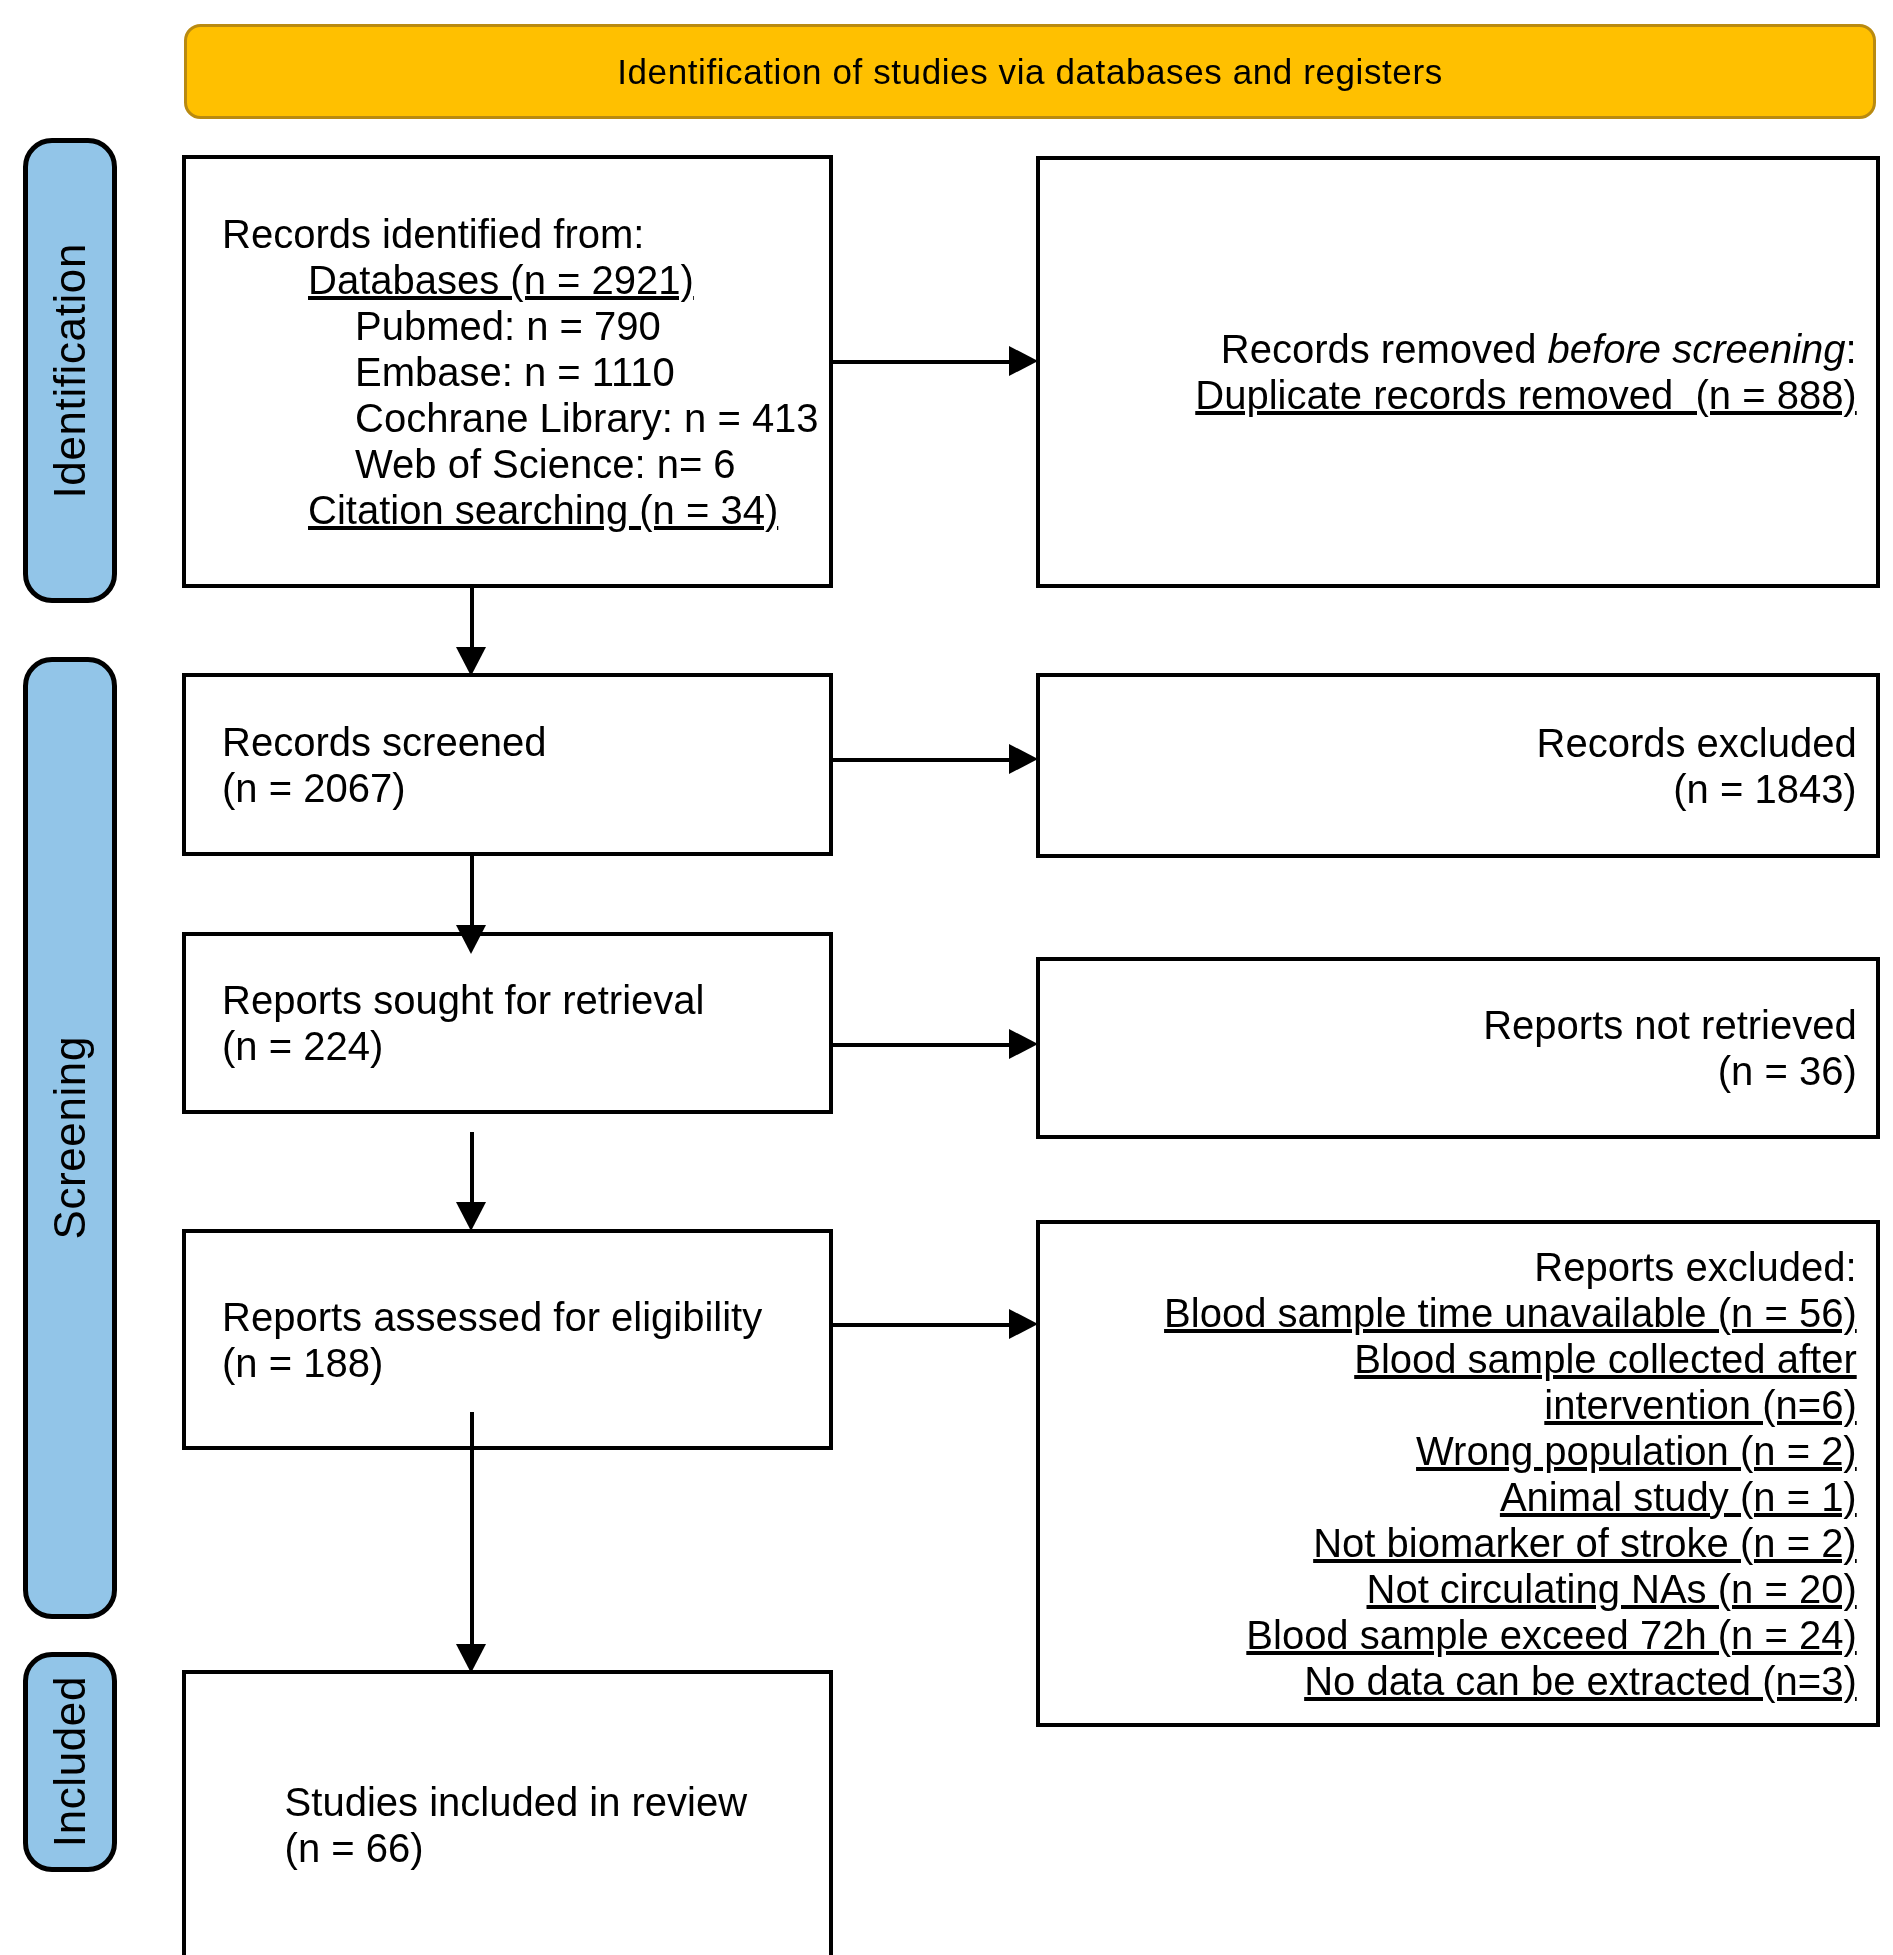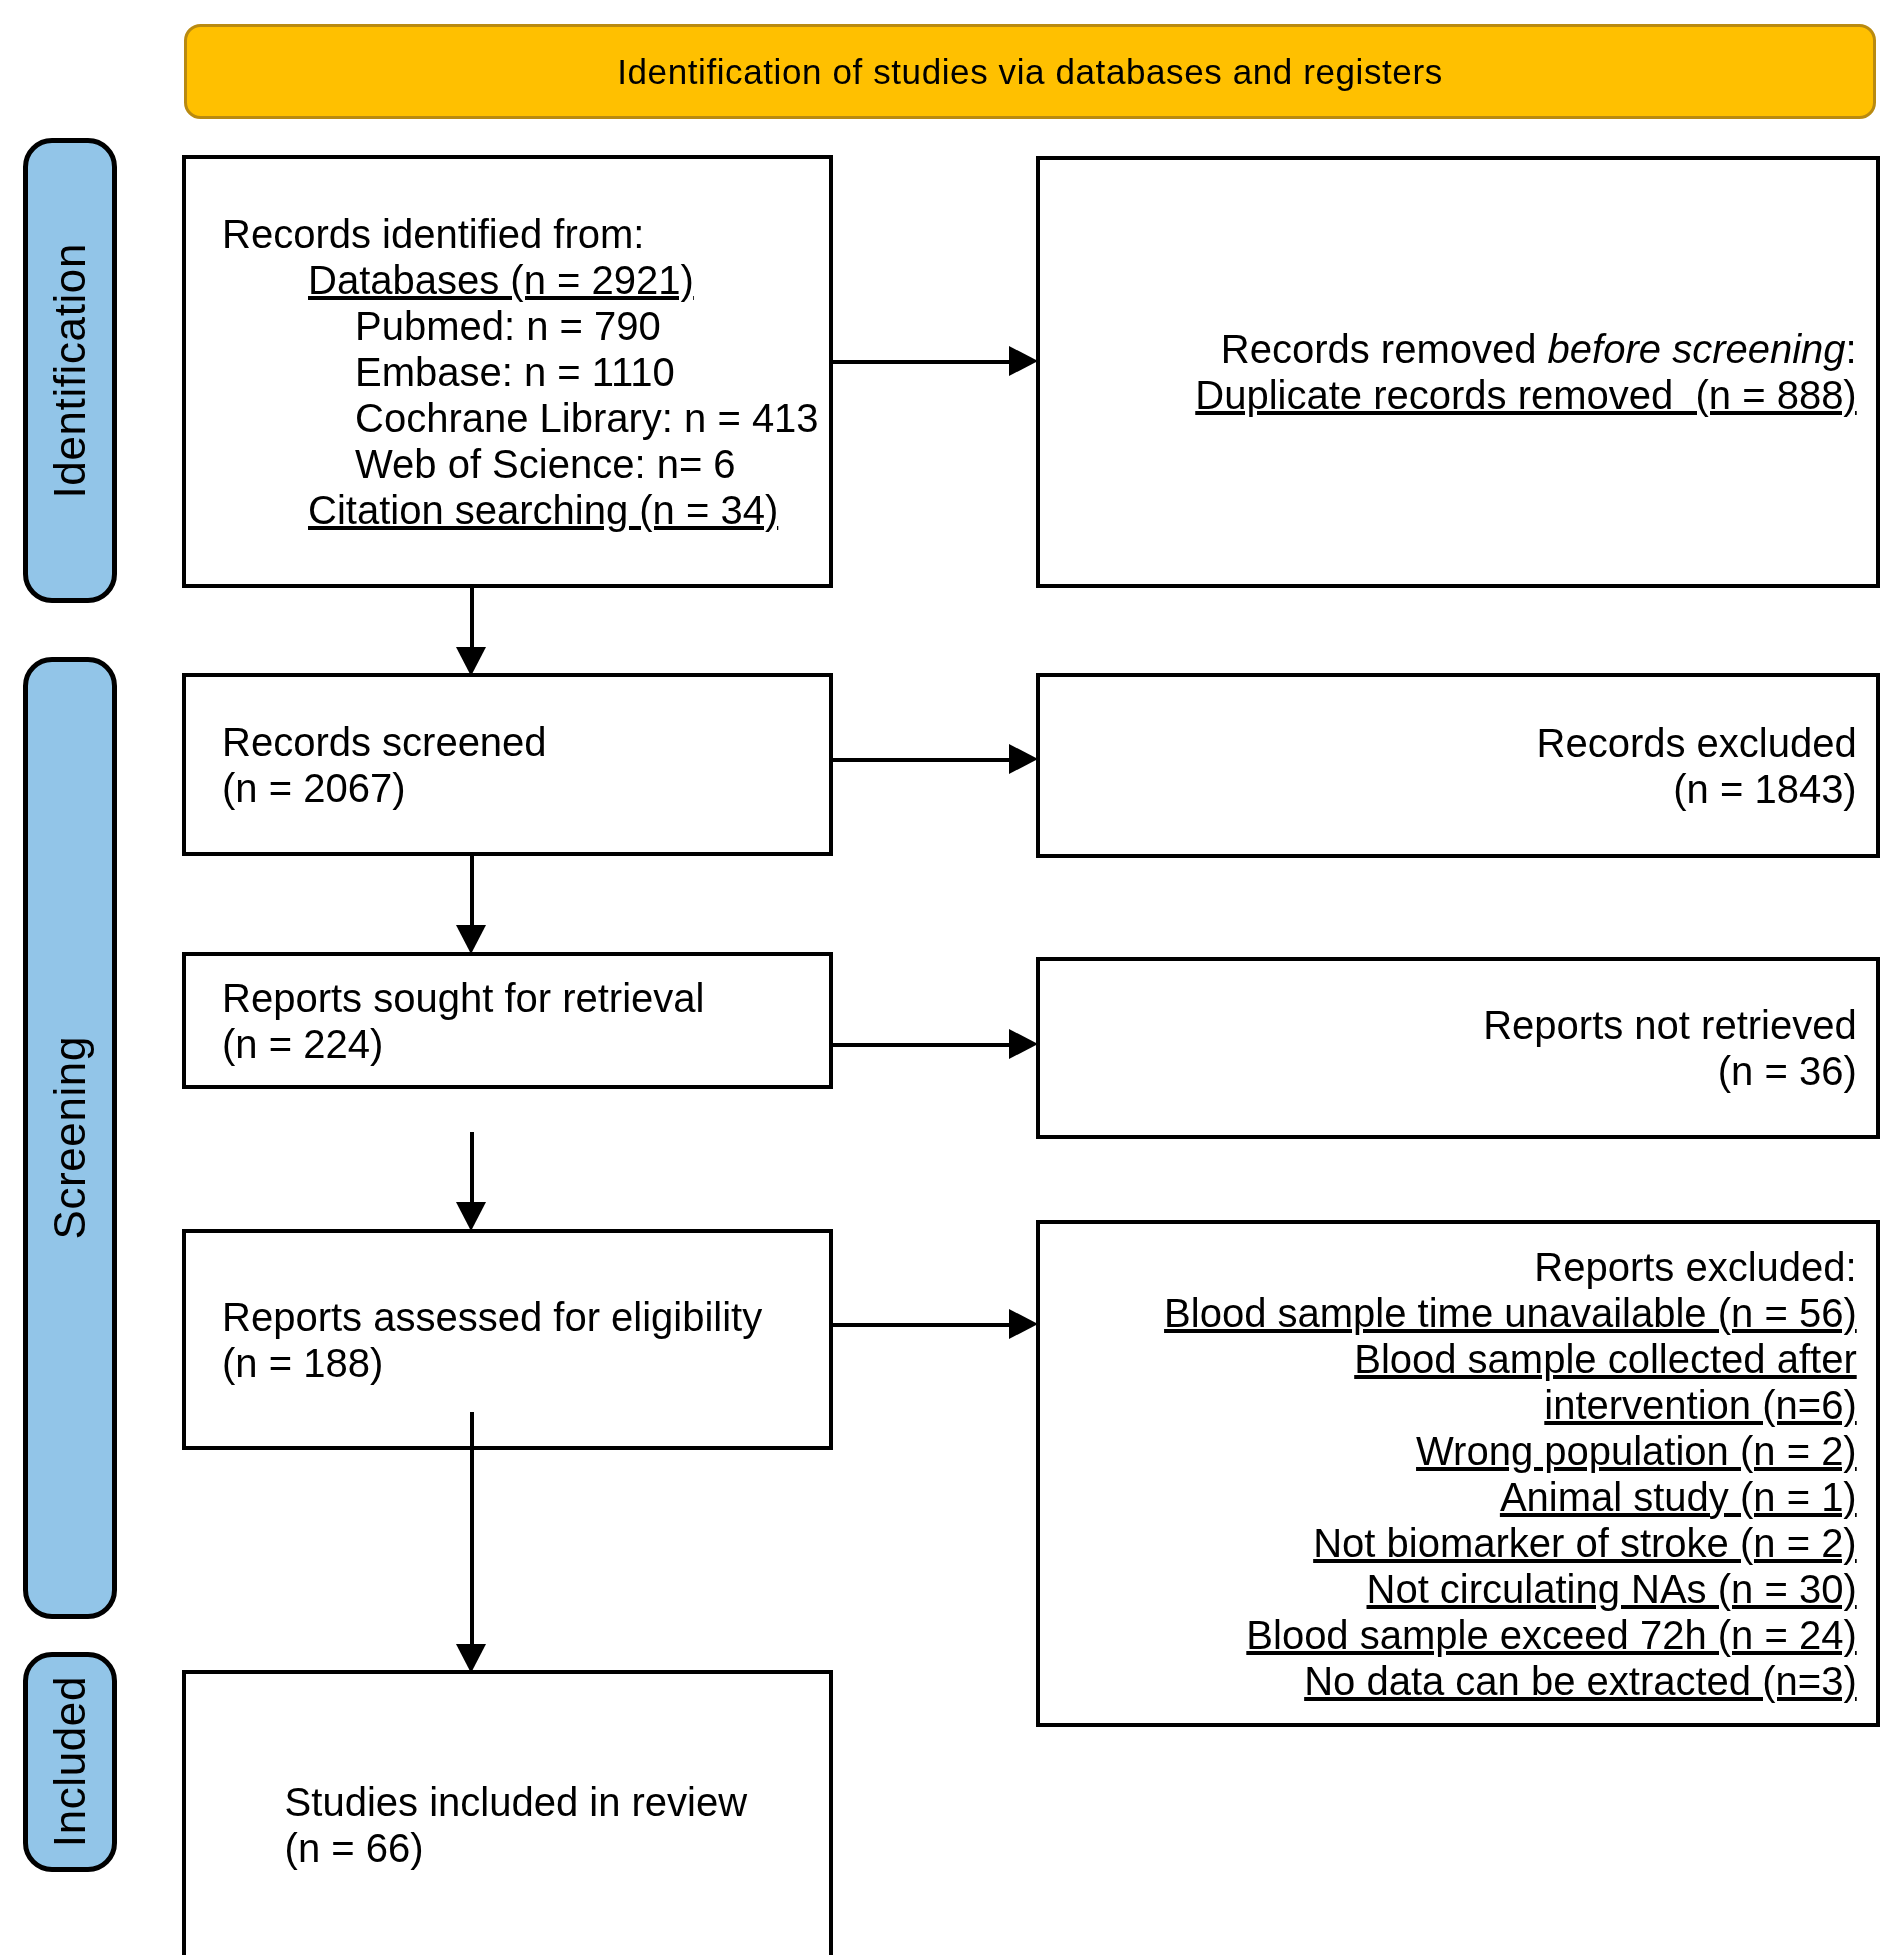--- a/index.html
+++ b/index.html
@@ -40,21 +40,21 @@
   .content{padding-left:36px;padding-right:19.3px;}
   .line{white-space:pre;}
   .ind1{padding-left:86px;text-decoration:underline;}
   .ind2{padding-left:133px;}
   .it{font-style:italic;}
 
   #box-records-identified{top:155px;height:433px;}
   #box-records-removed{top:156px;height:432px;}
   #box-records-screened{top:673px;height:183px;}
   #box-records-excluded{top:673px;height:185px;}
-  #box-reports-sought{top:952px;height:137px;}
+  #box-reports-sought{top:932px;height:182px;}
   #box-reports-not-retrieved{top:957px;height:182px;}
   #box-reports-assessed{top:1229px;height:221px;}
   #box-reports-excluded{top:1220px;height:507px;}
   #box-studies-included{top:1670px;height:309px;align-items:center;}
 
   
   .varrow{position:absolute;width:33px;margin-left:-16.6px;}
   .varrow .shaft{position:absolute;left:50%;top:0;bottom:25.4px;width:4.4px;margin-left:-2.2px;background:#000;}
   .varrow .head{position:absolute;left:50%;bottom:0;margin-left:-15.5px;width:0;height:0;
     border-left:15.5px solid transparent;border-right:15.5px solid transparent;border-top:29px solid #000;}
@@ -152,21 +152,21 @@
 
   <div class="box rbox" id="box-reports-excluded">
     <div class="content">
       <div class="line">Reports excluded:</div>
       <div class="line ind1">Blood sample time unavailable (n = 56)</div>
       <div class="line ind1">Blood sample collected after</div>
       <div class="line ind1">intervention (n=6)</div>
       <div class="line ind1">Wrong population (n = 2)</div>
       <div class="line ind1">Animal study (n = 1)</div>
       <div class="line ind1">Not biomarker of stroke (n = 2)</div>
-      <div class="line ind1">Not circulating NAs (n = 30)</div>
+      <div class="line ind1">Not circulating NAs (n = 20)</div>
       <div class="line ind1">Blood sample exceed 72h (n = 24)</div>
       <div class="line ind1">No data can be extracted (n=3)</div>
     </div>
   </div>
 
   <div class="varrow" id="arrow-v1">
     <div class="shaft"></div>
     <div class="head"></div>
   </div>
   <div class="varrow" id="arrow-v2">

